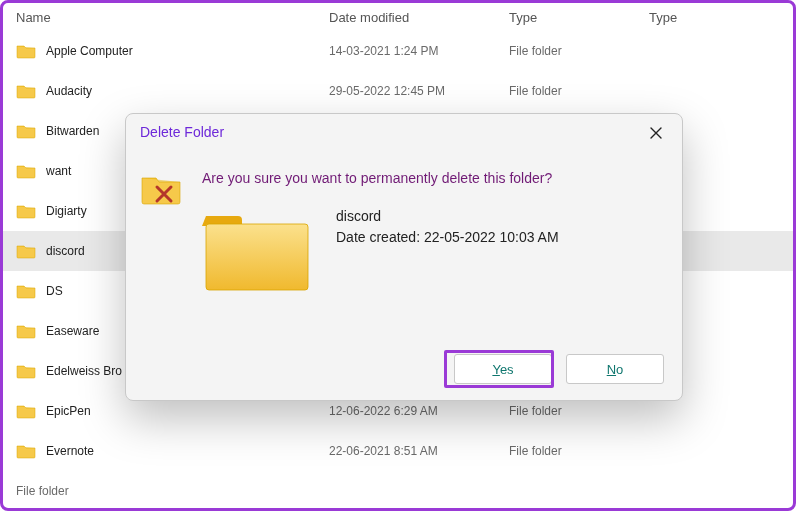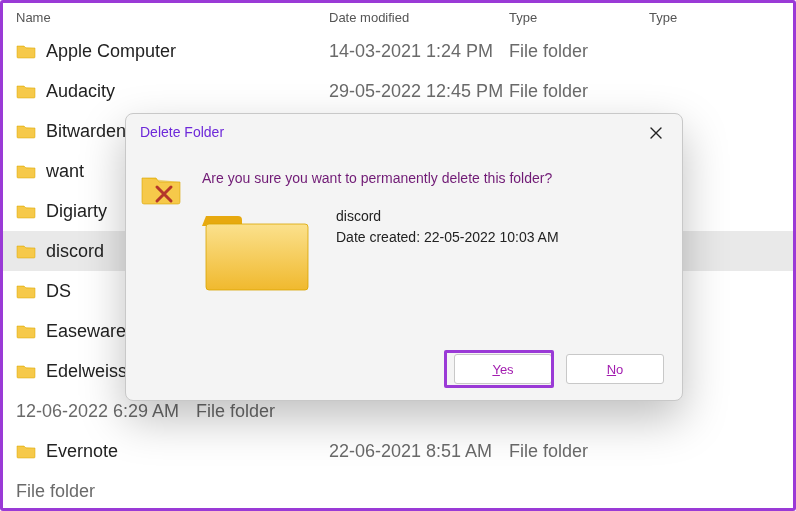--- a/index.html
+++ b/index.html
@@ -2,21 +2,21 @@
 <html><head>
 <meta charset="utf-8">
 <style>
   * { box-sizing: border-box; margin: 0; padding: 0; font-family: "Segoe UI", Arial, sans-serif; }
   body { background: #fff; }
   .frame {
     position: relative;
     width: 796px;
     height: 511px;
     border: 3px solid #9a3ad6;
-    border-radius: 3px;
+    border-radius: 8px;
     overflow: hidden;
     background: #fff;
   }
   .header-row {
     display: flex;
     height: 28px;
     align-items: center;
     font-size: 13px;
     color: #555;
     padding-left: 13px;
@@ -24,21 +24,21 @@
   .col-name  { width: 313px; }
   .col-date  { width: 180px; }
   .col-type  { width: 140px; }
   .col-size  { flex: 1; }
   .file-list { }
   .file-row {
     display: flex;
     align-items: center;
     height: 40px;
     padding-left: 13px;
-    font-size: 18px;
+    font-size: 12px;
     color: #222;
   }
   .file-row.selected {
     background: #e9e9e9;
   }
   .file-row .col-date,
   .file-row .col-type,
   .file-row .col-size { color: #6a6a6a; }
   .folder-icon {
     width: 20px;
@@ -125,21 +125,21 @@
   .dlg-btn {
     width: 98px;
     height: 30px;
     background: #fff;
     border: 1px solid #c8c8c8;
     border-radius: 3px;
     display: flex;
     align-items: center;
     justify-content: center;
     font-size: 13px;
-    color: #a21caf;
+    color: #0f766e;
     cursor: pointer;
   }
   .dlg-btn .ul { text-decoration: underline; }
   .yes-highlight {
     position: absolute;
     right: 128px;
     bottom: 12px;
     width: 110px;
     height: 38px;
     border: 3px solid #9a3ad6;
@@ -262,20 +262,27 @@
               <path d="M1 3 h7 l2 2 h9 v9 a1 1 0 0 1 -1 1 h-16 a1 1 0 0 1 -1 -1 z" fill="#f6c94a" stroke="#d9a400" stroke-width="0.5"></path>
               <path d="M1 3 h7 l2 2 h9" fill="#eab308" opacity="0.4"></path>
             </svg></span>
           <span>Edelweiss Bro</span>
         </div>
         <div class="col-date"></div>
         <div class="col-type"></div>
         <div class="col-size"></div>
       </div>
       <div class="file-row">
+        <div class="name-cell">
+          <span class="folder-icon"><svg viewBox="0 0 20 16" width="20" height="16">
+              <path d="M1 3 h7 l2 2 h9 v9 a1 1 0 0 1 -1 1 h-16 a1 1 0 0 1 -1 -1 z" fill="#f6c94a" stroke="#d9a400" stroke-width="0.5"></path>
+              <path d="M1 3 h7 l2 2 h9" fill="#eab308" opacity="0.4"></path>
+            </svg></span>
+          <span>EpicPen</span>
+        </div>
         <div class="col-date">12-06-2022 6:29 AM</div>
         <div class="col-type">File folder</div>
         <div class="col-size"></div>
       </div>
       <div class="file-row">
         <div class="name-cell">
           <span class="folder-icon"><svg viewBox="0 0 20 16" width="20" height="16">
               <path d="M1 3 h7 l2 2 h9 v9 a1 1 0 0 1 -1 1 h-16 a1 1 0 0 1 -1 -1 z" fill="#f6c94a" stroke="#d9a400" stroke-width="0.5"></path>
               <path d="M1 3 h7 l2 2 h9" fill="#eab308" opacity="0.4"></path>
             </svg></span>

